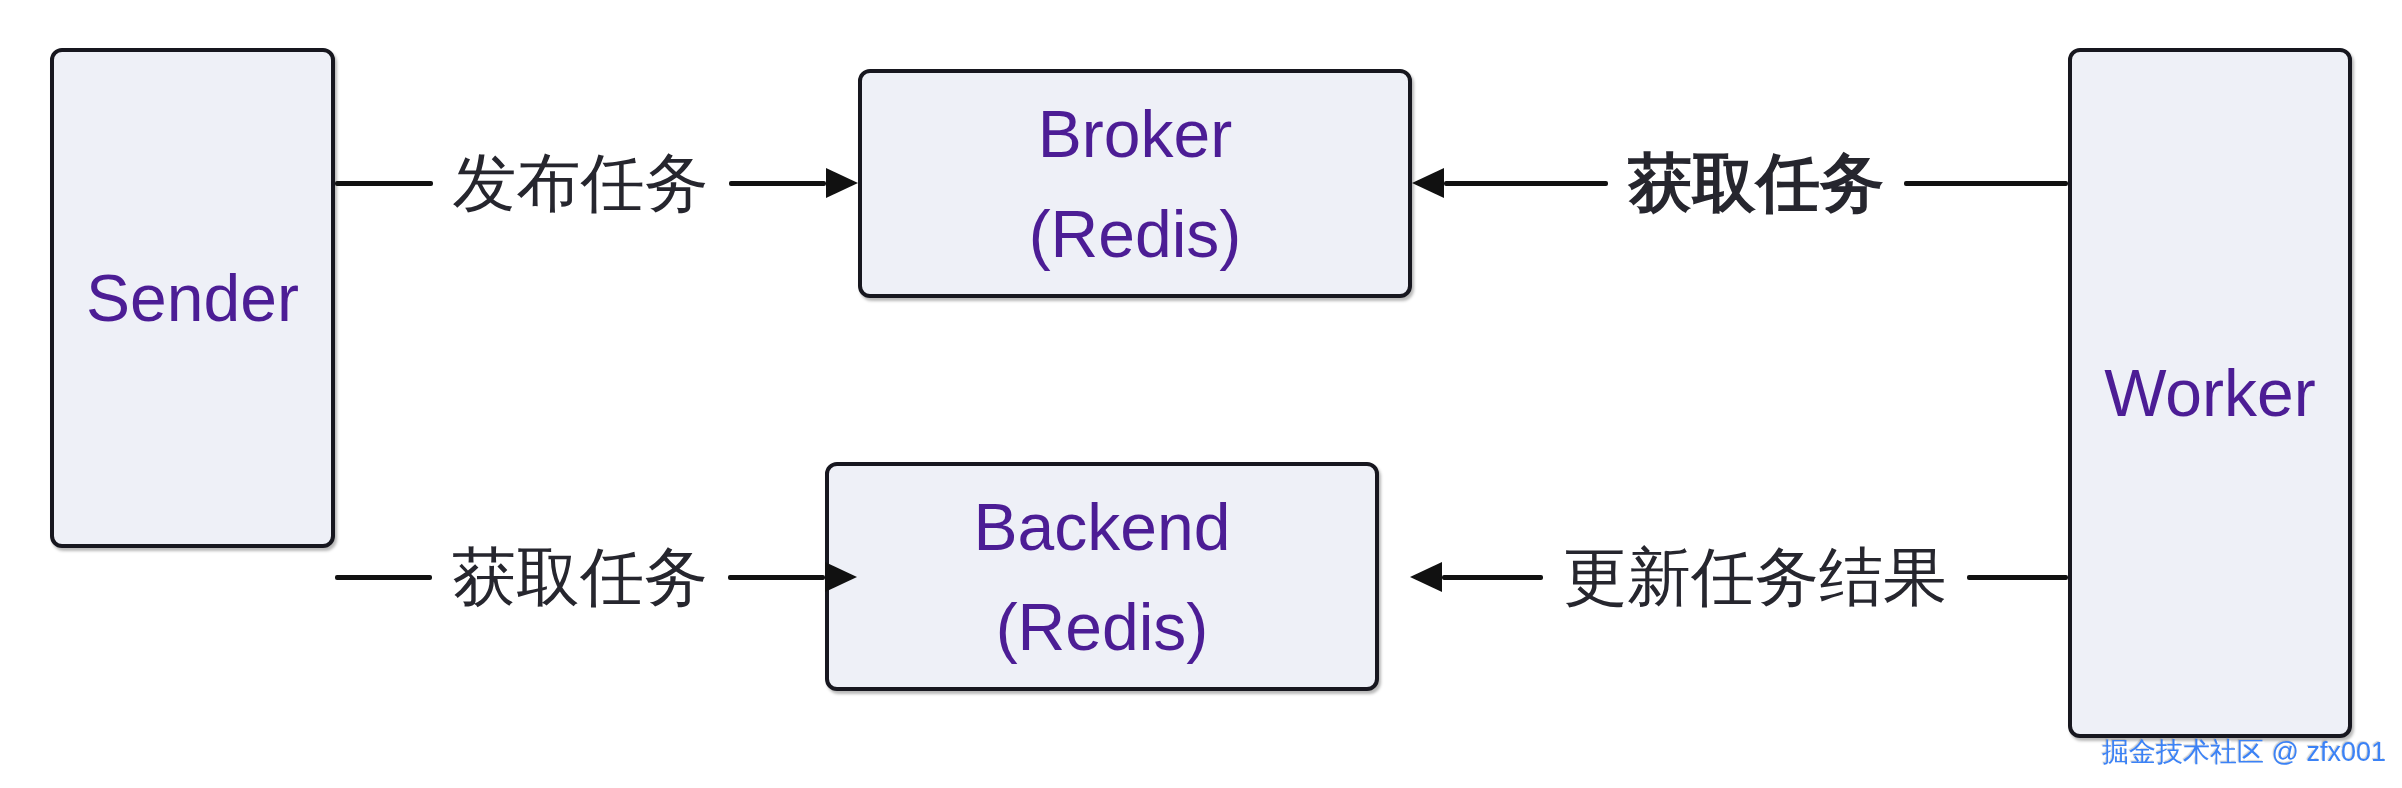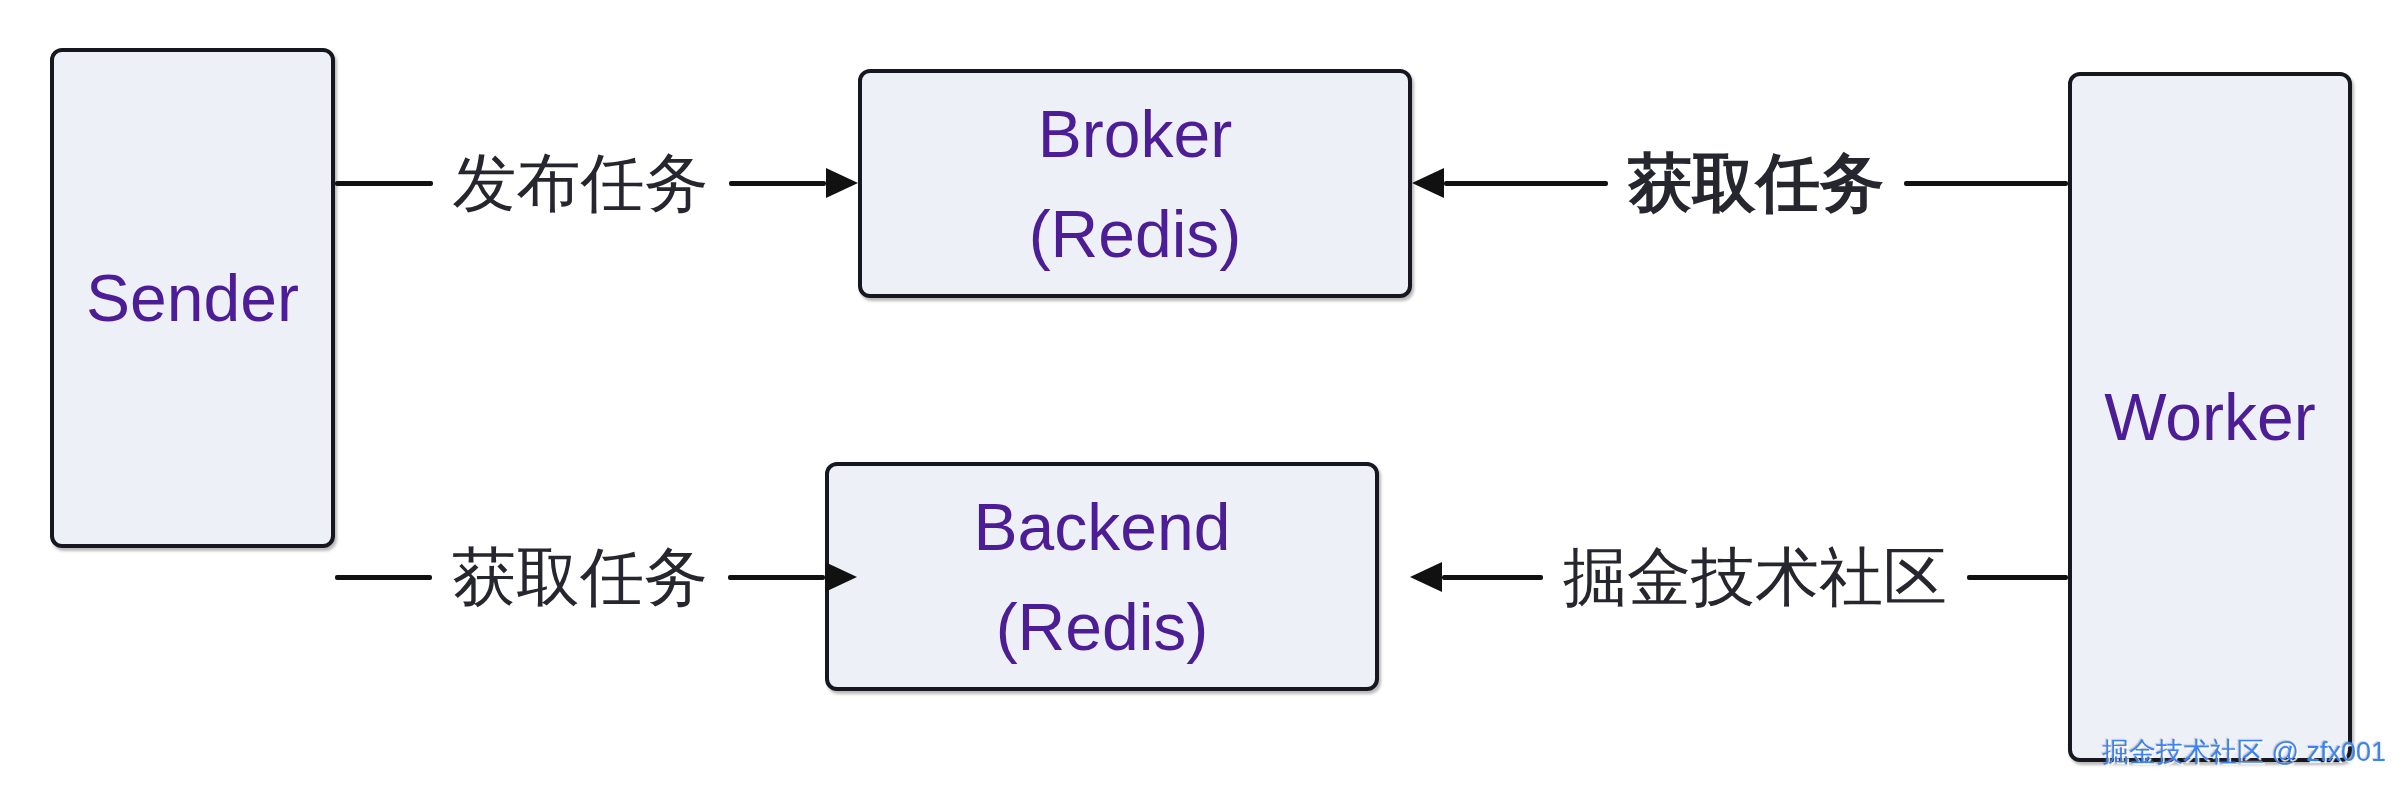--- a/index.html
+++ b/index.html
@@ -21,21 +21,21 @@
     flex-direction: column;
     align-items: center;
     justify-content: center;
     color: #4c1d95;
     font-size: 66px;
     line-height: 100px;
     text-align: center;
     box-sizing: border-box;
   }
   .node-sender  { left: 50px;   top: 48px;  width: 285px; height: 500px; }
-  .node-worker  { left: 2068px; top: 48px;  width: 284px; height: 690px; margin-top: 24px; }
+  .node-worker  { left: 2068px; top: 48px;  width: 284px; height: 690px; }
   .node-broker  { left: 858px;  top: 69px;  width: 554px; height: 229px; }
   .node-backend { left: 825px;  top: 462px; width: 554px; height: 229px; }
 
   .connector {
     position: absolute;
     height: 92px;
     display: flex;
     align-items: center;
     color: #1c1c22;
   }
@@ -118,19 +118,19 @@
   <div class="connector connector-fetch-result">
     <div class="conn-line"></div>
     <div class="conn-label">获取任务</div>
     <div class="conn-line"></div>
     <div class="arrow-right"></div>
   </div>
 
   <div class="connector connector-update-result">
     <div class="arrow-left"></div>
     <div class="conn-line"></div>
-    <div class="conn-label">掘金技术社区</div>
+    <div class="conn-label">更新任务结果</div>
     <div class="conn-line"></div>
   </div>
 
   <div class="watermark">掘金技术社区 @ zfx001</div>
 
 </div>
 
 </body></html>

